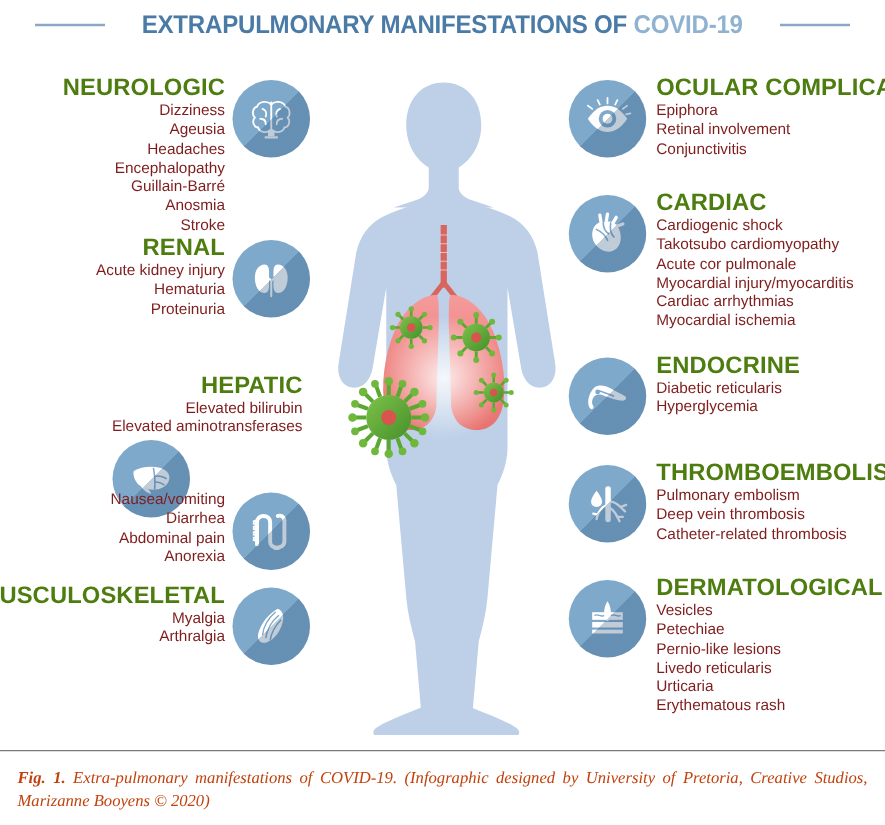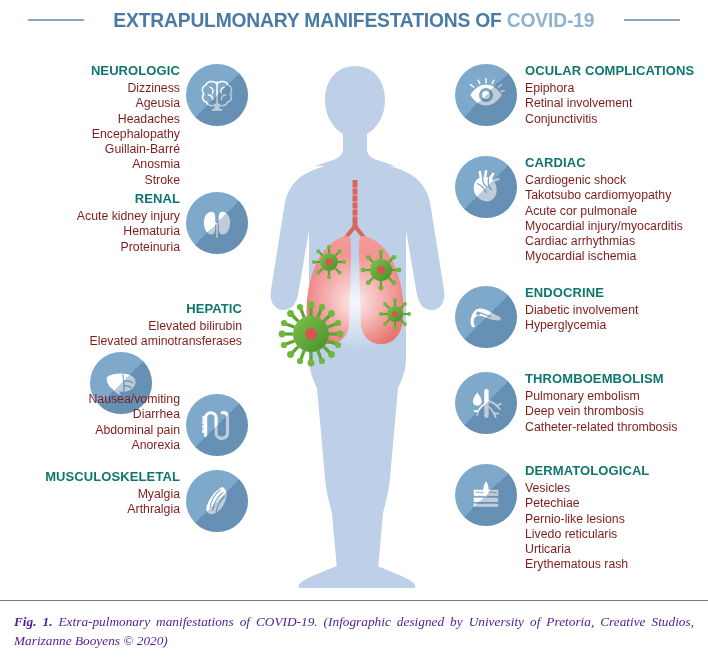--- a/index.html
+++ b/index.html
@@ -62,22 +62,22 @@
   #right-column .section { justify-content: flex-start; }
 
   .section-text {
     display: flex;
     flex-direction: column;
   }
   #left-column .section-text  { align-items: flex-end;  text-align: right; padding-right: 6px; }
   #right-column .section-text { align-items: flex-start; text-align: left;  padding-left: 8px; }
 
   .section-heading {
-    color: #0f766e;
-    font-size: 13px;
+    color: #4d7c0f;
+    font-size: 19px;
     font-weight: bold;
     letter-spacing: 0.1px;
     line-height: 17px;
     margin-bottom: 2px;
     white-space: nowrap;
   }
   .item {
     color: #7f1d1d;
     font-size: 12.3px;
     line-height: 15.3px;
@@ -133,21 +133,21 @@
   }
   #caption {
     position: absolute;
     left: 14px;
     top: 612px;
     width: 680px;
     font-family: "Liberation Serif", serif;
     font-style: italic;
     font-size: 13.3px;
     line-height: 19px;
-    color: #4c1d95;
+    color: #c2410c;
     text-align: justify;
   }
   #caption .fig-label { font-weight: bold; }
 </style>
 </head>
 <body>
 
 <div id="title-bar">
   <div class="rule" id="rule-left"></div>
   <div id="title-text">
@@ -510,21 +510,21 @@
           <g stroke="#7ea9cb" stroke-width="1.3" fill="none">
             <path d="M16 19 C20 20 25 22 30 24"></path>
             <path d="M14 27 C17 26 21 27 25 28"></path>
           </g>
           <circle cx="15" cy="20" r="2.2" fill="#7ea9cb"></circle>
         </svg>
         <div class="shadow"></div>
       </div>
       <div class="section-text">
         <div class="section-heading">ENDOCRINE</div>
-        <div class="item">Diabetic involvement</div>
+        <div class="item">Diabetic reticularis</div>
         <div class="item">Hyperglycemia</div>
       </div>
     </div>
     <div class="section" style="position: absolute; top: 308px; left: 0px;">
       <div class="icon-badge">
         <svg viewBox="0 0 48 48">
           <rect x="22" y="8" width="5" height="33" rx="2.5" fill="#ffffff"></rect>
           <path d="M14 12 C11 16 9 19 9 22 C9 25 11 27 14 27 C17 27 19 25 19 22 C19 19 17 16 14 12 Z" fill="#ffffff"></path>
           <g fill="none" stroke="#ffffff" stroke-width="2.1" stroke-linecap="round">
             <path d="M26 22 C30 22 33 24 36 27"></path>

